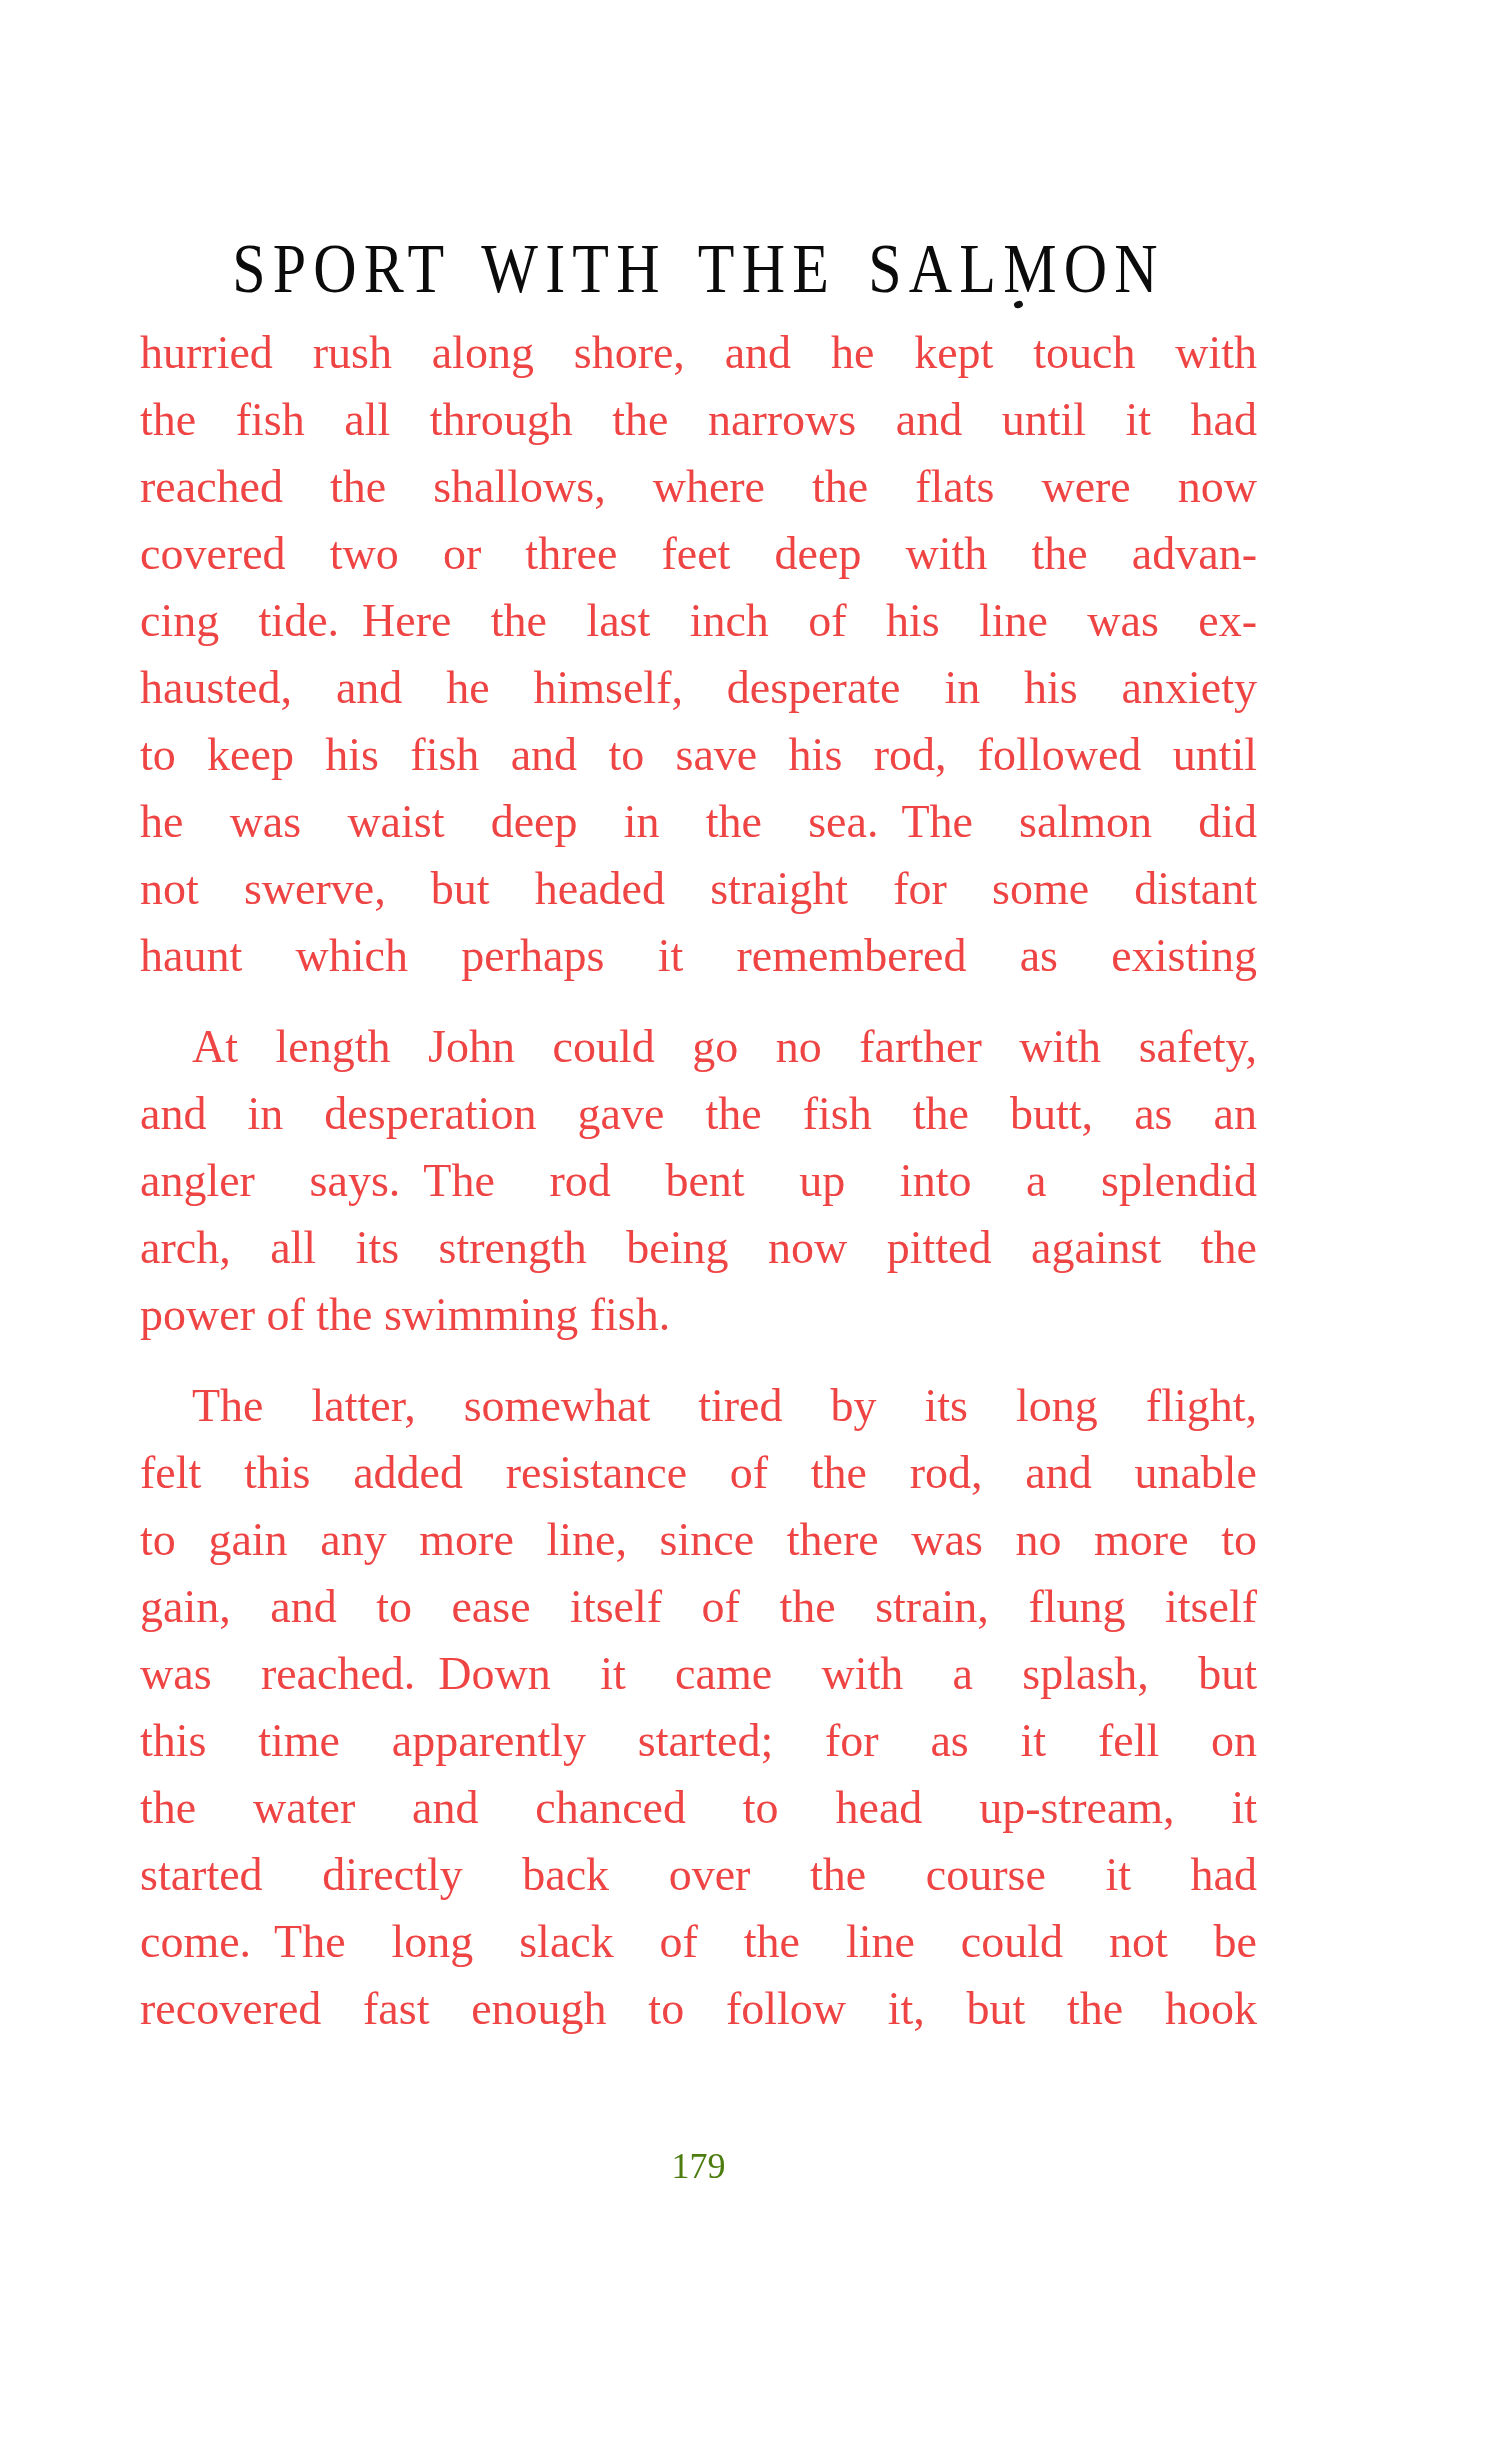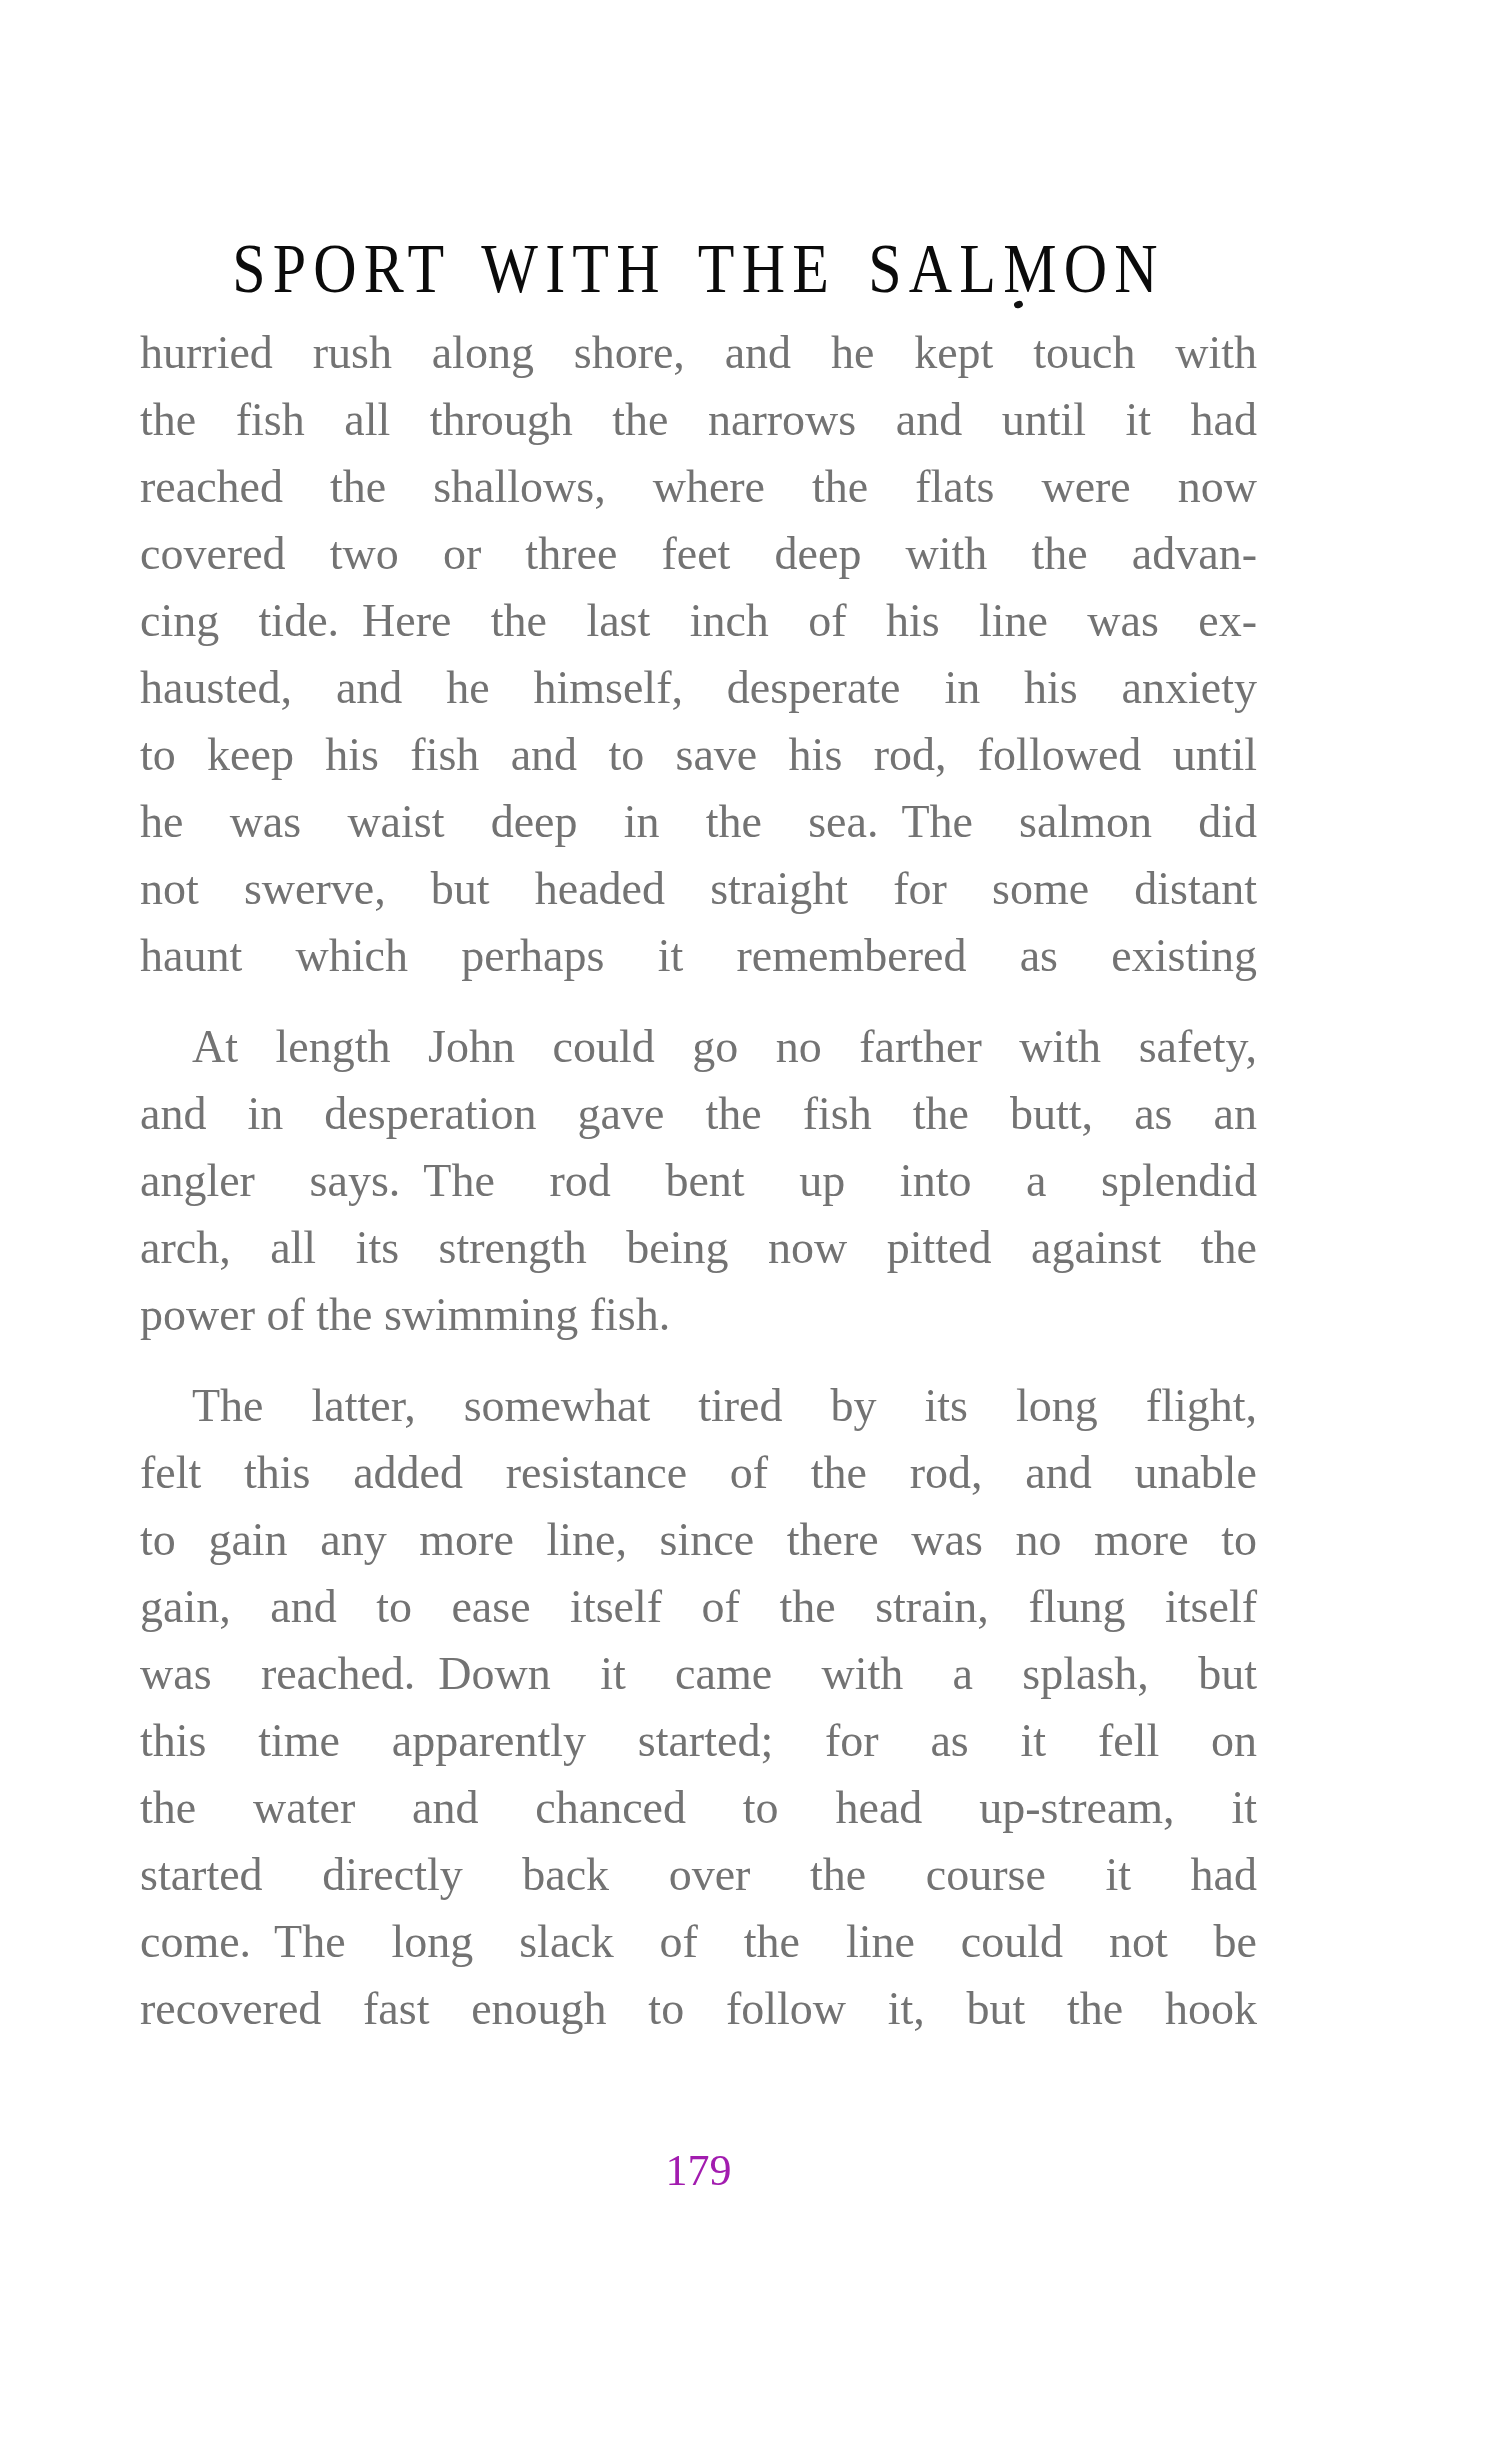--- a/index.html
+++ b/index.html
@@ -31,42 +31,42 @@
     transform-origin: center top;
     color: #0b0b0b;
   }
   .column {
     position: absolute;
     left: 140px;
     top: 319px;
     width: 1117px;
     font-size: 46px;
     line-height: 67px;
-    color: #737373;
+    color: #ef4444;
   }
   .line {
     text-align: justify;
     text-align-last: justify;
   }
   .line.last {
     text-align-last: left;
   }
   .line.ind {
     text-indent: 52px;
     margin-top: 24px;
   }
   .pagenum {
     position: absolute;
     left: 140px;
     top: 2145px;
     width: 1117px;
     text-align: center;
-    font-size: 44px;
+    font-size: 36px;
     line-height: 1.2;
-    color: #a21caf;
+    color: #4d7c0f;
   }
   .artifact-dot {
     position: absolute;
     left: 1014px;
     top: 301px;
     width: 9.3px;
     height: 7.2px;
     background: #111111;
     border-radius: 50% 50% 50% 50%;
     transform: rotate(-18deg);

